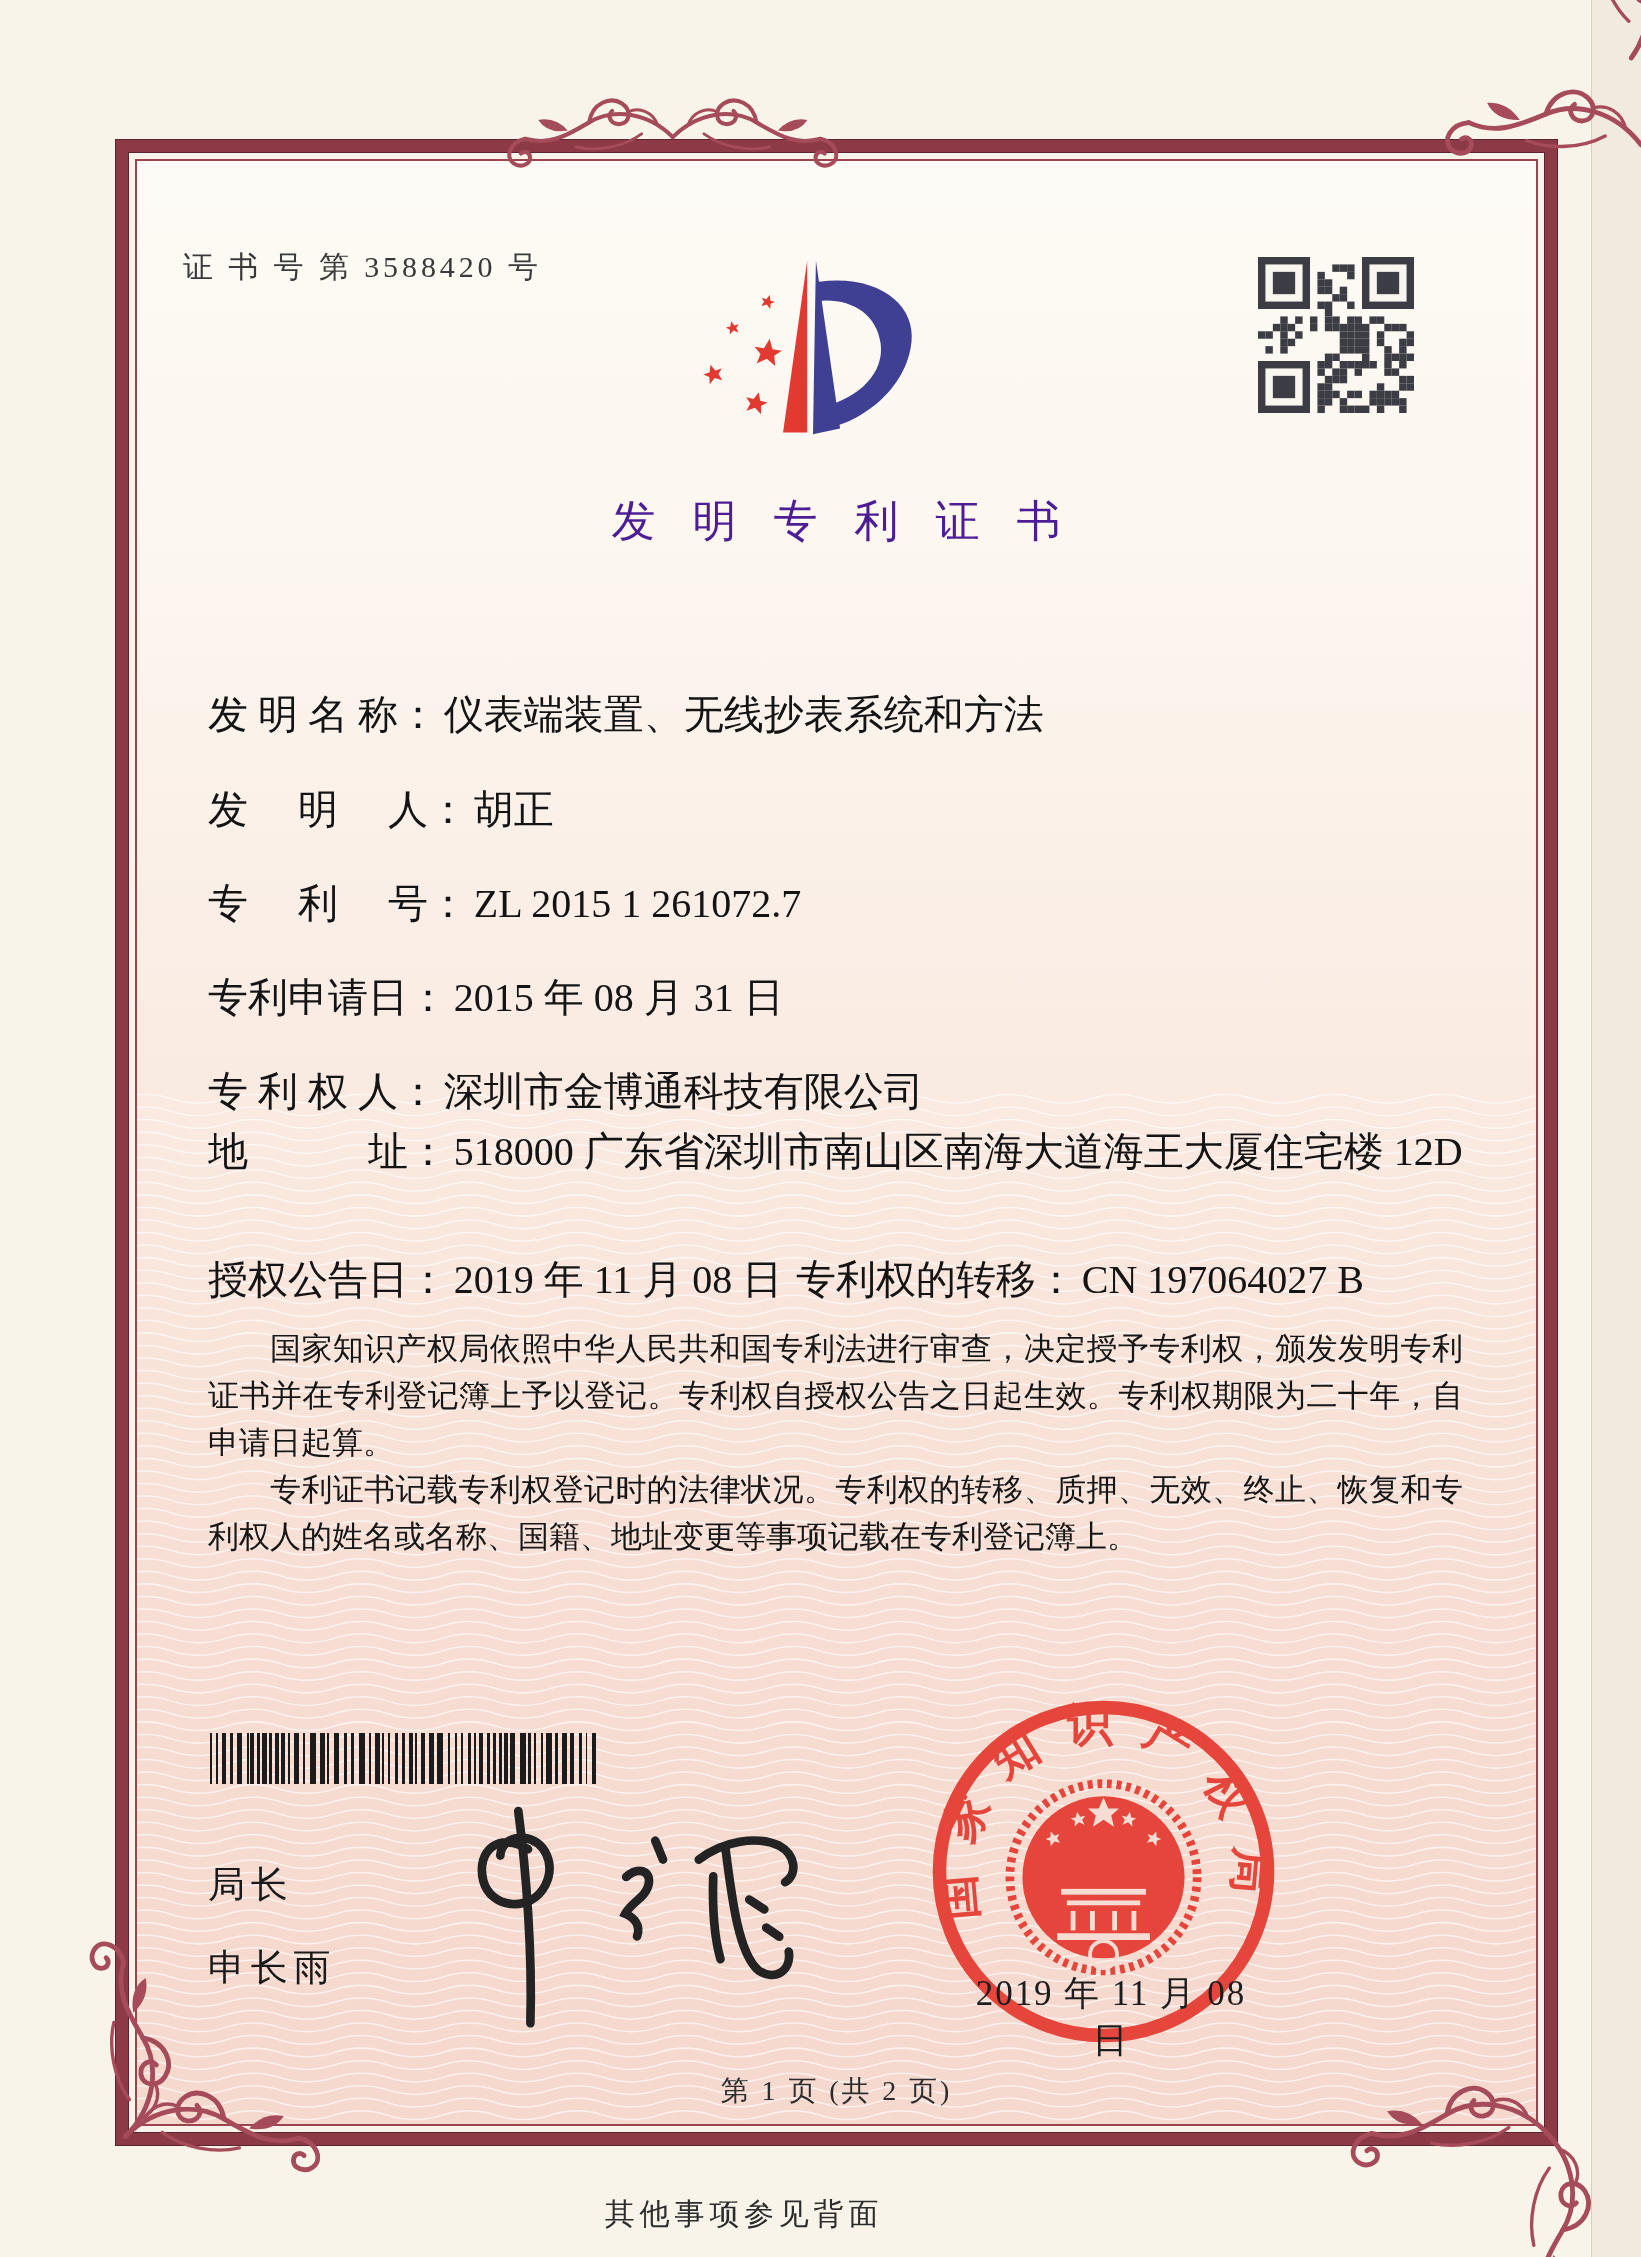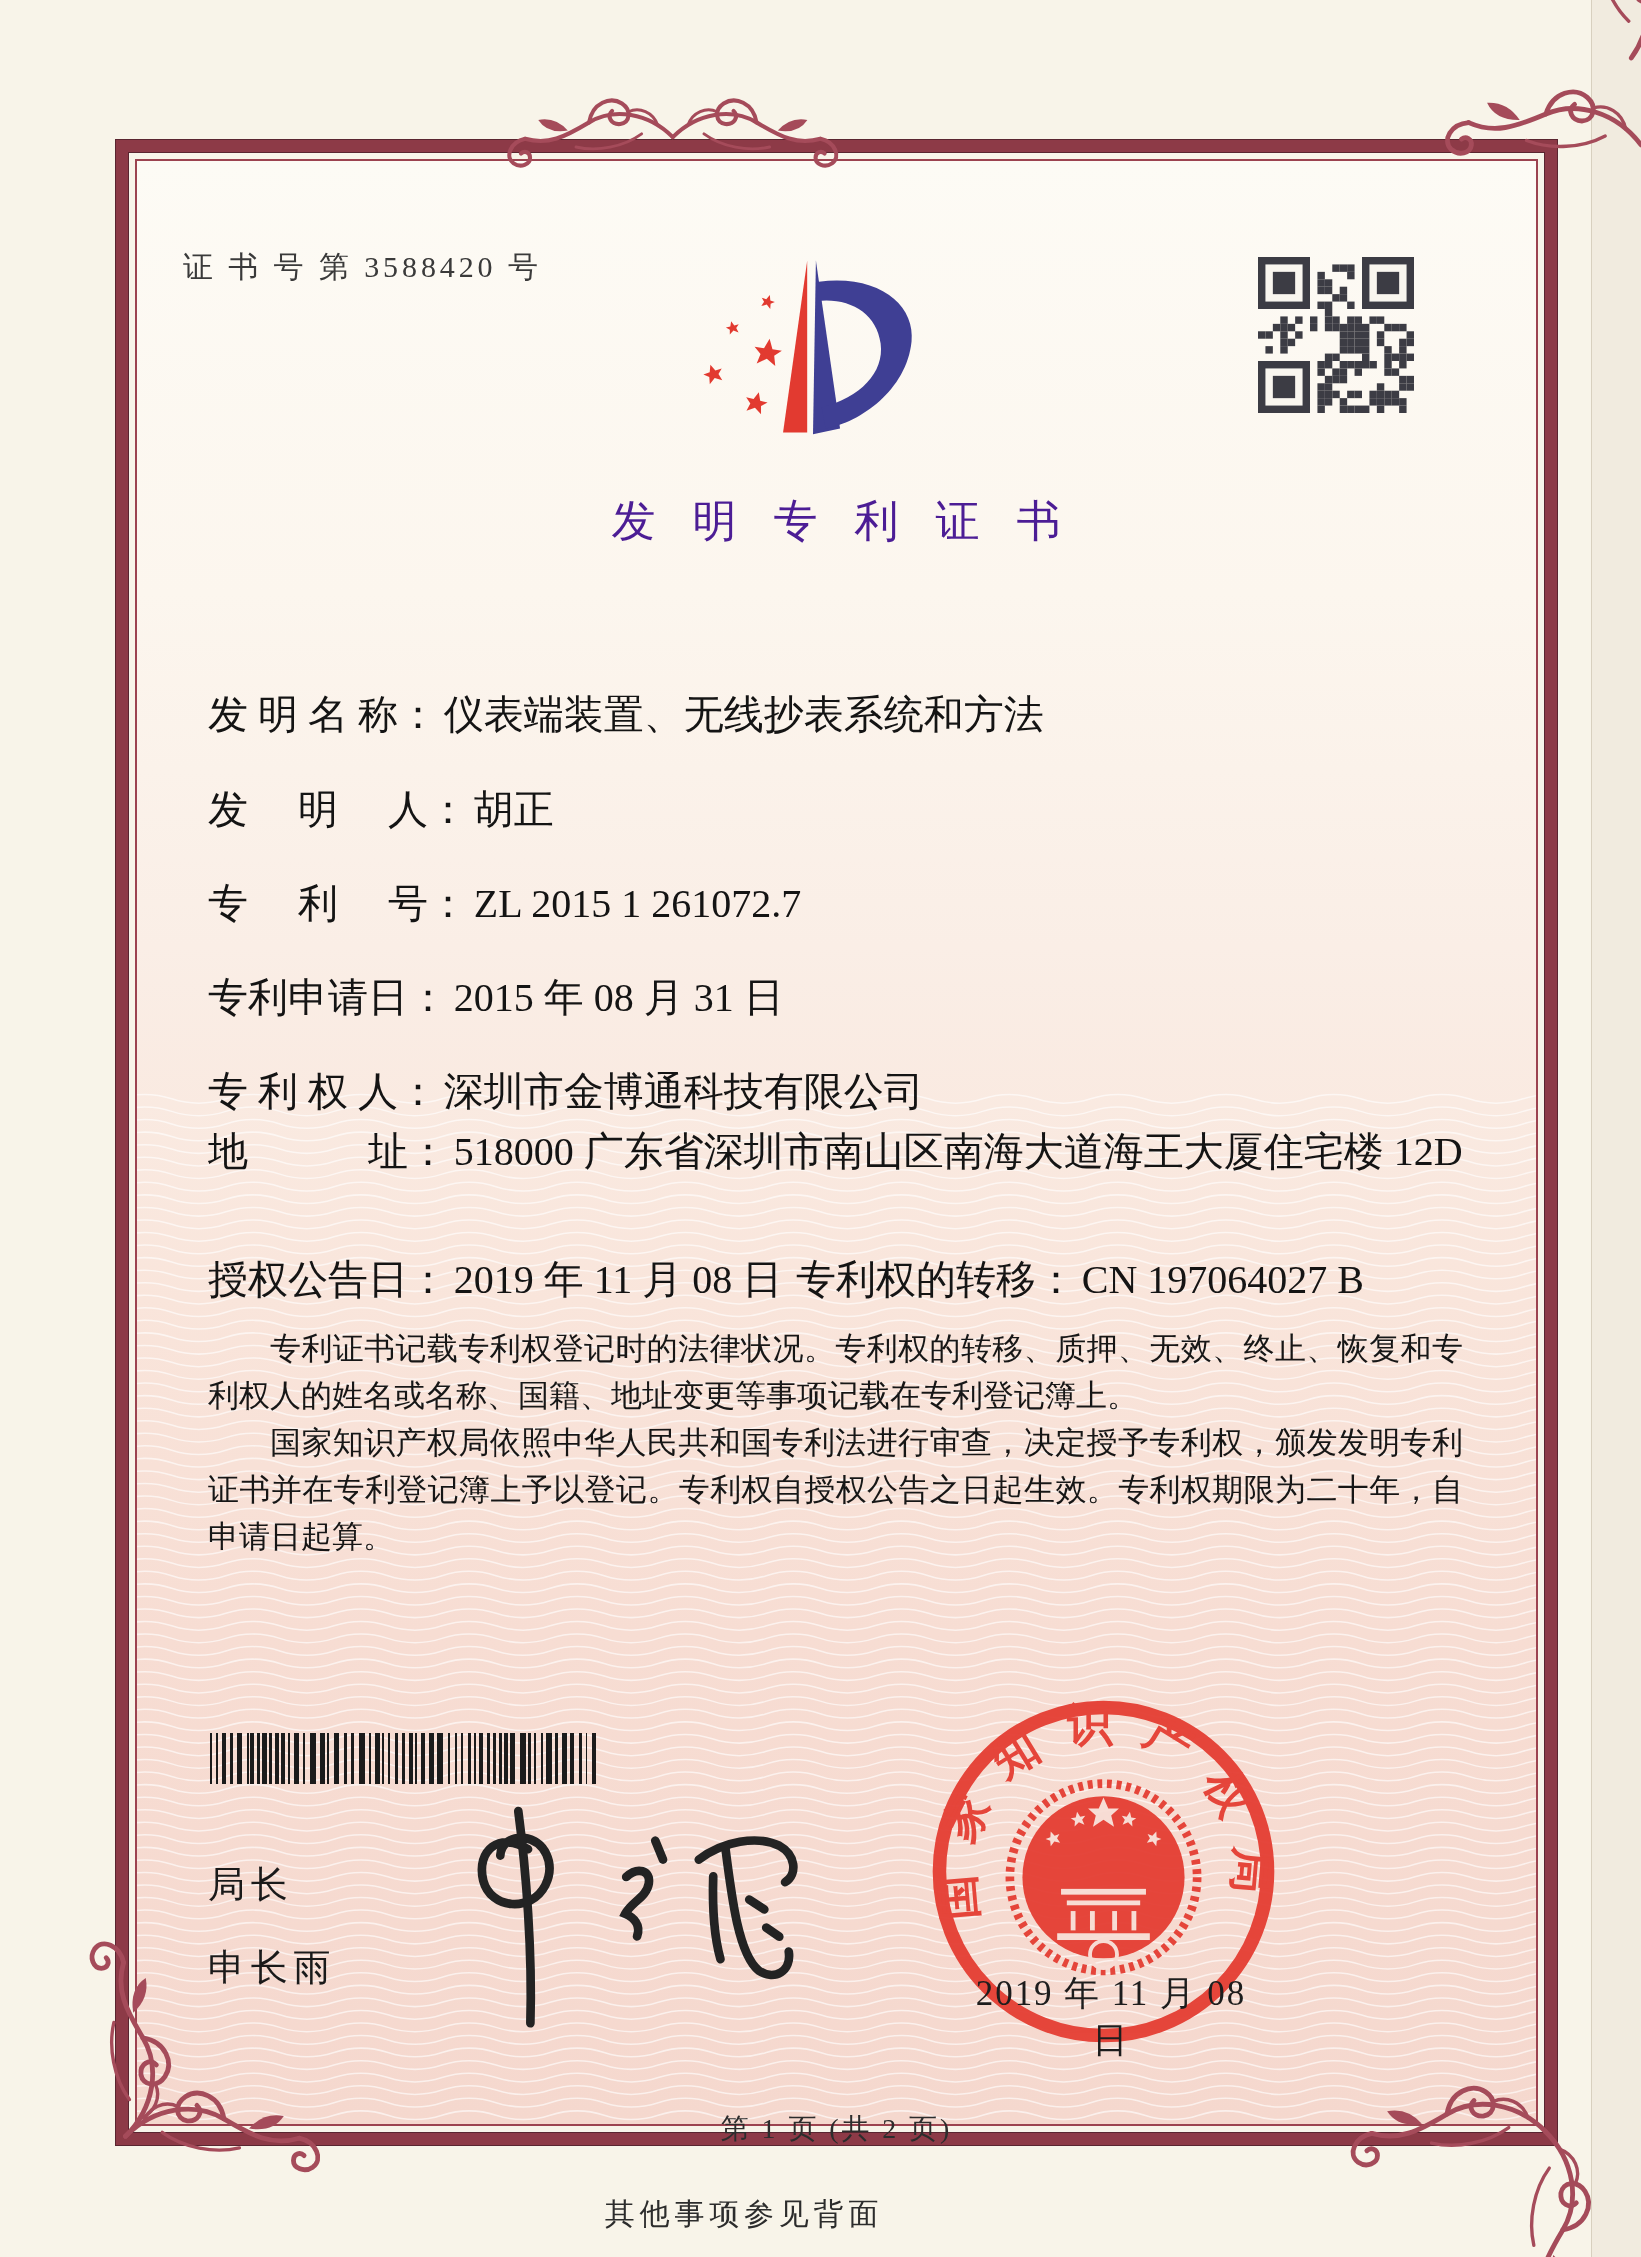--- a/index.html
+++ b/index.html
@@ -37,21 +37,21 @@
              text-align:justify;color:#161616;z-index:2;}
   .body-text p{margin:0;text-indent:62px;}
   #barcode{left:210px;top:1733px;width:398px;height:51px;display:flex;align-items:stretch;z-index:2;}
   #barcode div{background:#1b1b1b;height:100%;}
   .sig-title{left:208px;top:1860px;font-size:37px;letter-spacing:5.8px;color:#1a1a1a;z-index:3;}
   .sig-name{left:208px;top:1943px;font-size:37px;letter-spacing:5.8px;color:#1a1a1a;z-index:3;}
   #signature{left:439px;top:1786px;z-index:4;}
   #seal{left:924px;top:1692px;z-index:4;}
   .seal-date{left:966px;top:1970px;width:290px;text-align:center;font-size:35px;
              letter-spacing:1.9px;color:#1d1d1d;z-index:5;}
-  .page-info{left:595px;top:2072px;width:483px;text-align:center;font-size:28px;letter-spacing:2.9px;color:#2c2c2c;z-index:2;margin-top:38px;}
+  .page-info{left:595px;top:2072px;width:483px;text-align:center;font-size:28px;letter-spacing:2.9px;color:#2c2c2c;z-index:2;}
   .back-note{left:570px;top:2194px;width:348px;text-align:center;font-size:30px;letter-spacing:4.8px;color:#2c2c2c;}
   #logo{left:671px;top:241px;z-index:2;}
   #qr{left:1258px;top:257px;z-index:2;}
   #flourishes{left:0;top:0;z-index:3;pointer-events:none;}
 </style>
 </head>
 <body>
 
 <div class="abs page-edge"></div>
 
@@ -318,22 +318,22 @@
   <span class="lab">地　　　址：</span><span class="val">518000 广东省深圳市南山区南海大道海王大厦住宅楼 12D</span>
 </div>
 <div class="abs row" style="top:1252px">
   <span class="lab">授权公告日：</span><span class="val">2019 年 11 月 08 日</span>
 </div>
 <div class="abs row grant-no">
   <span>专利权的转移：</span><span class="val">CN 197064027 B</span>
 </div>
 
 <div class="abs body-text">
+  <p>国家知识产权局依照中华人民共和国专利法进行审查，决定授予专利权，颁发发明专利证书并在专利登记簿上予以登记。专利权自授权公告之日起生效。专利权期限为二十年，自申请日起算。</p>
   <p>专利证书记载专利权登记时的法律状况。专利权的转移、质押、无效、终止、恢复和专利权人的姓名或名称、国籍、地址变更等事项记载在专利登记簿上。</p>
-  <p>国家知识产权局依照中华人民共和国专利法进行审查，决定授予专利权，颁发发明专利证书并在专利登记簿上予以登记。专利权自授权公告之日起生效。专利权期限为二十年，自申请日起算。</p>
 </div>
 
 <div id="barcode" class="abs">
     <div style="width: 1.9px; margin-right: 3.9px;"></div>
     <div style="width: 1.9px; margin-right: 4.8px;"></div>
     <div style="width: 3.9px; margin-right: 3.9px;"></div>
     <div style="width: 2.9px; margin-right: 3.9px;"></div>
     <div style="width: 4.8px; margin-right: 4.8px;"></div>
     <div style="width: 1.9px; margin-right: 1.9px;"></div>
     <div style="width: 3.9px; margin-right: 2.9px;"></div>

